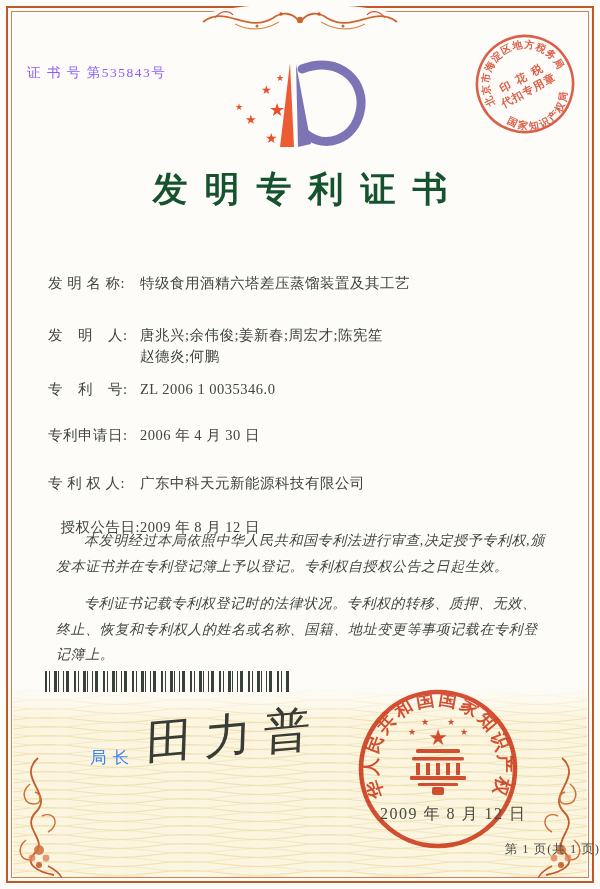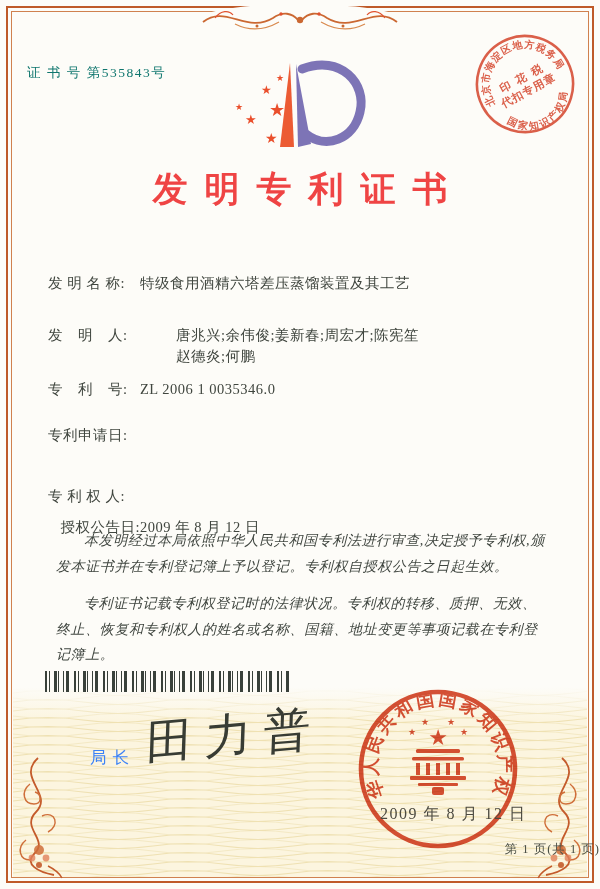--- a/index.html
+++ b/index.html
@@ -6,31 +6,31 @@
   .page{
     position:relative;width:600px;height:889px;overflow:hidden;
     background:#fdfcf8;
     font-family:"Liberation Serif","DejaVu Serif",serif;
     color:#40463f;
   }
   .abs{position:absolute;}
   
   .frame-a{position:absolute;inset:6px;border:2px solid #bf5a28;pointer-events:none;}
   .frame-b{position:absolute;inset:11px;border:1px solid #d0814f;pointer-events:none;}
-  .cert-no{top:64px;left:27px;font-size:13.5px;letter-spacing:1.5px;color:#0f766e;white-space:pre;}
+  .cert-no{top:64px;left:27px;font-size:13.5px;letter-spacing:1.5px;color:#8b5cf6;white-space:pre;}
   .title{top:166px;left:0;width:100%;text-align:center;font-size:35px;font-weight:600;
-         letter-spacing:17px;text-indent:17px;color:#ef4444;}
+         letter-spacing:17px;text-indent:17px;color:#14532d;}
   .row{left:48px;display:flex;font-size:14.5px;line-height:21px;color:#40463f;margin-top:29px;}
   .row .lbl{width:92px;white-space:pre;letter-spacing:0.5px;flex:0 0 92px;}
   .row .val{letter-spacing:0.5px;}
   .row-name{top:244px;}
-  .row-inventor{top:296px;gap:36px;}
+  .row-inventor{top:296px;}
   .row-patentno{top:350px;align-items:flex-end;}
   .row-filing{top:396px;}
-  .row-patentee{top:457px;}
+  .row-patentee{top:444px;}
   .row-grant{top:488px;text-align:right;}
   .body-text{top:516px;left:44px;width:514px;font-size:14px;line-height:25.5px;
              font-style:italic;color:#3f453f;letter-spacing:0.6px;}
   .body-text p{margin:12px;text-indent:2em;}
   .barcode{top:671px;left:45px;width:244px;height:21px;
     background:repeating-linear-gradient(90deg,
       #39413b 0 2px, rgba(0,0,0,0) 2px 4px,
       #39413b 4px 5px, rgba(0,0,0,0) 5px 9px,
       #39413b 9px 12px, rgba(0,0,0,0) 12px 13px,
       #39413b 13px 14px, rgba(0,0,0,0) 14px 18px,
@@ -155,24 +155,26 @@
     </span>
   </div>
 
   <div class="abs row row-patentno">
     <span class="lbl">专　利　号:</span>
     <span class="val">ZL 2006 1 0035346.0</span>
   </div>
 
   <div class="abs row row-filing">
     <span class="lbl">专利申请日:</span>
+    <span class="val">2006 年 4 月 30 日</span>
   </div>
 
   <div class="abs row row-patentee">
     <span class="lbl">专 利 权 人:</span>
+    <span class="val">广东中科天元新能源科技有限公司</span>
   </div>
 
   <div class="abs row row-grant">
     <span class="lbl">授权公告日:</span>
     <span class="val">2009 年 8 月 12 日</span>
   </div>
 
   <div class="abs body-text">
     <p>本发明经过本局依照中华人民共和国专利法进行审查,决定授予专利权,颁发本证书并在专利登记簿上予以登记。专利权自授权公告之日起生效。</p>
     <p>专利证书记载专利权登记时的法律状况。专利权的转移、质押、无效、终止、恢复和专利权人的姓名或名称、国籍、地址变更等事项记载在专利登记簿上。</p>

